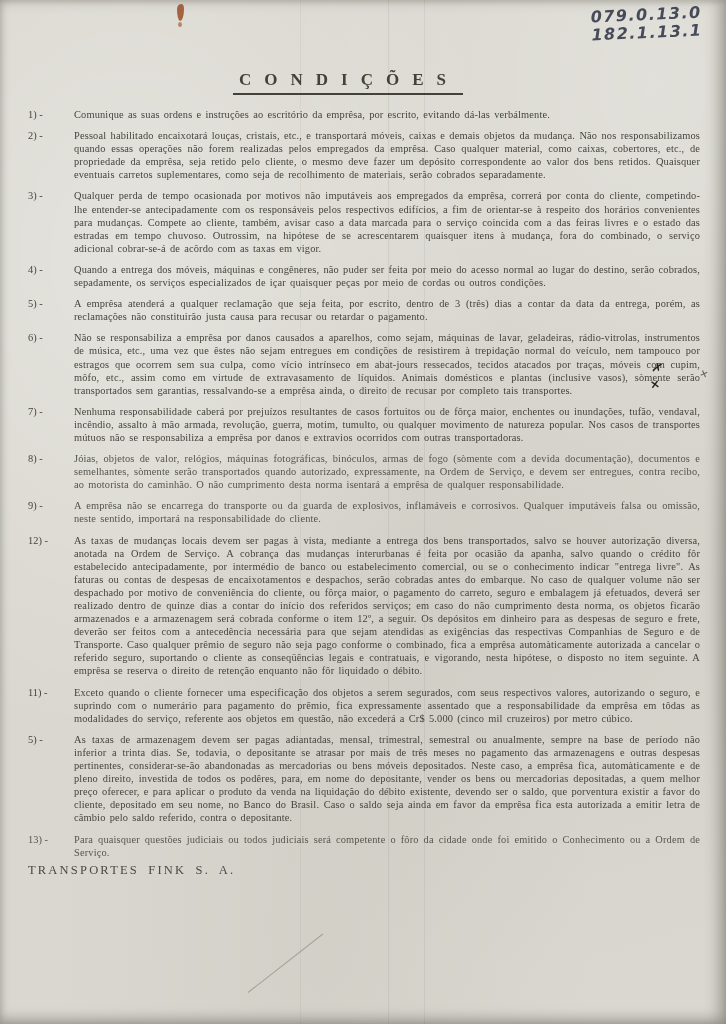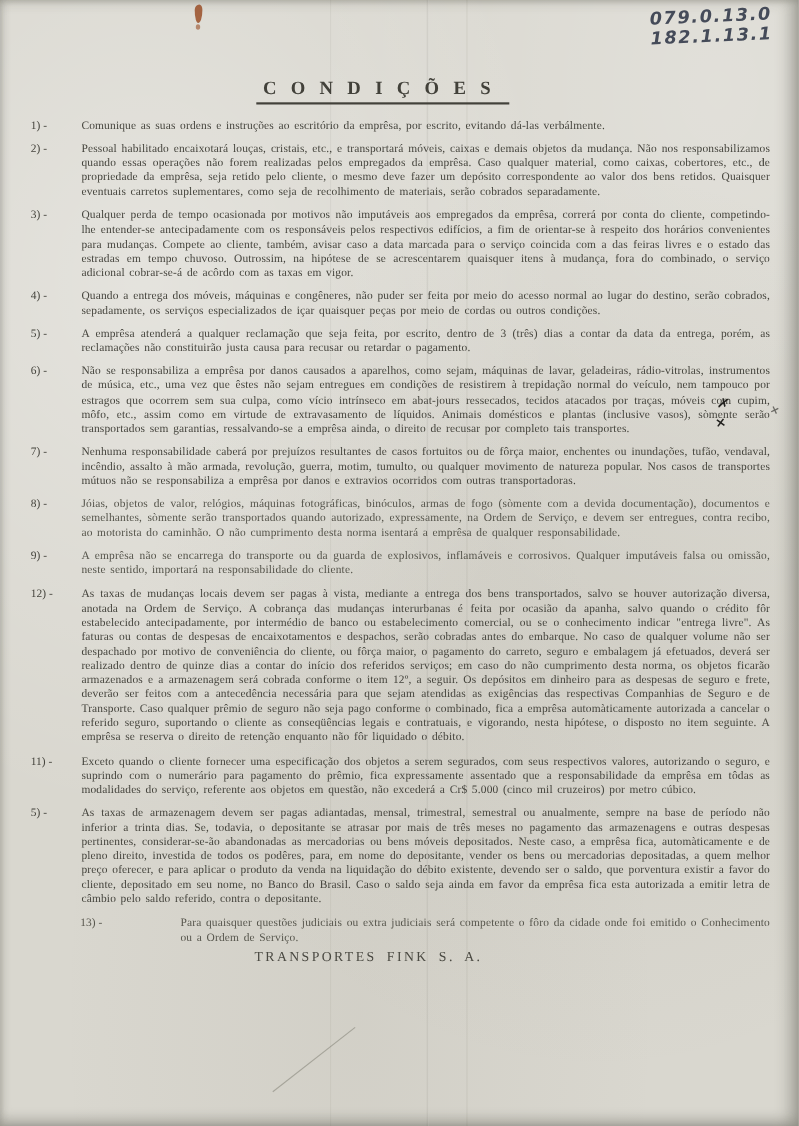--- a/index.html
+++ b/index.html
@@ -63,23 +63,23 @@
   .items{color:#45443d;}
   .item{display:flex;margin-bottom:8px;}
   .item .num{
     flex:0 0 46px;font-size:10.4px;line-height:13.1px;white-space:nowrap;
   }
   .item .txt{
     flex:1;font-size:10.4px;line-height:13.1px;text-align:justify;
     word-spacing:1.4px;letter-spacing:0.15px;
   }
   .item:nth-child(8) .txt,.item:nth-child(9) .txt{color:#55544b;}
-  .item:nth-child(13) .txt,.item:nth-child(13) .num{color:#57564d;margin-left:45px;}
+  .item:nth-child(13) .txt,.item:nth-child(13) .num{color:#57564d;}
   .signature{
-    margin-top:-4px;text-align:center;padding-right:58px;
+    margin-top:-4px;text-align:left;padding-right:58px;
     font-size:12.5px;letter-spacing:2.2px;color:#4a4942;
     word-spacing:4px;
   }
 </style>
 </head>
 <body>
 
 <div class="page">
 
   <div class="crease c1"></div>
@@ -144,19 +144,19 @@
     <div class="item">
       <span class="num">11) -</span>
       <span class="txt">Exceto quando o cliente fornecer uma especificação dos objetos a serem segurados, com seus respectivos valores, autorizando o seguro, e suprindo com o numerário para pagamento do prêmio, fica expressamente assentado que a responsabilidade da emprêsa em tôdas as modalidades do serviço, referente aos objetos em questão, não excederá a Cr$ 5.000 (cinco mil cruzeiros) por metro cúbico.</span>
     </div>
     <div class="item">
       <span class="num">5) -</span>
       <span class="txt">As taxas de armazenagem devem ser pagas adiantadas, mensal, trimestral, semestral ou anualmente, sempre na base de período não inferior a trinta dias. Se, todavia, o depositante se atrasar por mais de três meses no pagamento das armazenagens e outras despesas pertinentes, considerar-se-ão abandonadas as mercadorias ou bens móveis depositados. Neste caso, a emprêsa fica, automàticamente e de pleno direito, investida de todos os podêres, para, em nome do depositante, vender os bens ou mercadorias depositadas, a quem melhor preço oferecer, e para aplicar o produto da venda na liquidação do débito existente, devendo ser o saldo, que porventura existir a favor do cliente, depositado em seu nome, no Banco do Brasil. Caso o saldo seja ainda em favor da emprêsa fica esta autorizada a emitir letra de câmbio pelo saldo referido, contra o depositante.</span>
     </div>
     <div class="item">
       <span class="num">13) -</span>
-      <span class="txt">Para quaisquer questões judiciais ou extra judiciais será competente o fôro da cidade onde foi emitido o Conhecimento ou a Ordem de Serviço.</span>
+      <span class="txt">Para quaisquer questões judiciais ou todos judiciais será competente o fôro da cidade onde foi emitido o Conhecimento ou a Ordem de Serviço.</span>
     </div>
   </div>
 
   <div class="signature">TRANSPORTES FINK S. A.</div>
 
 </div>
 
 </body></html>

